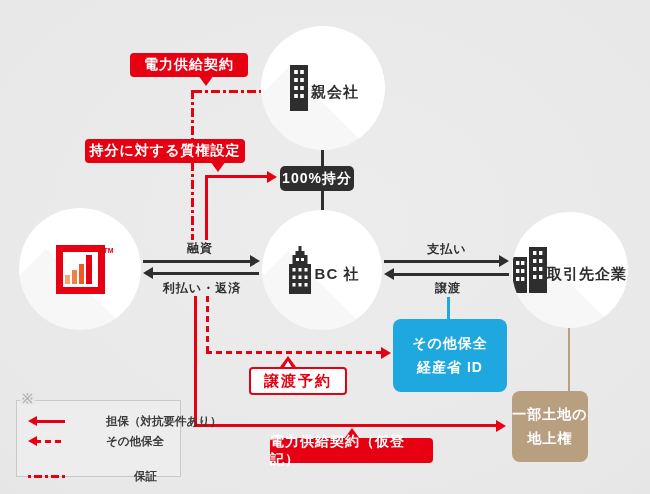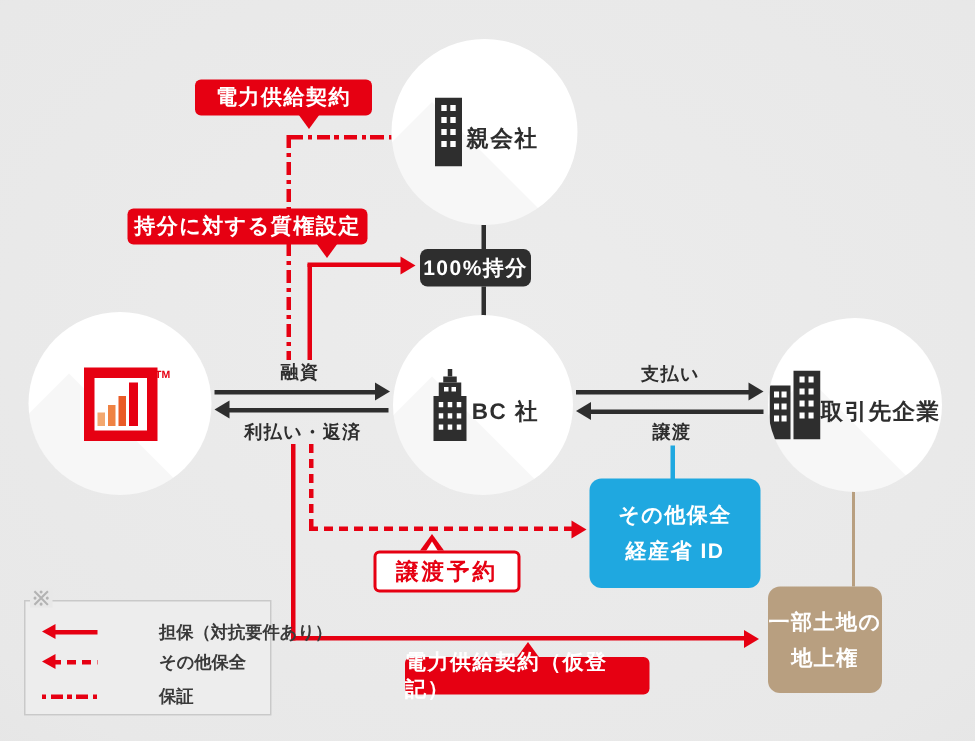--- a/index.html
+++ b/index.html
@@ -234,21 +234,21 @@
       </span>
       <span class="ltext">担保（対抗要件あり）</span>
     </div>
     <div class="lrow" style="top:33px;">
       <span class="lmarker">
         <span class="head"></span>
         <span class="line" style="left:7px;width:30px;background:repeating-linear-gradient(to right,#e60012 0 6px,transparent 6px 10px);"></span>
       </span>
       <span class="ltext">その他保全</span>
     </div>
-    <div class="lrow" style="top:56px;">
+    <div class="lrow" style="top:68px;gap:28px;">
       <span class="lmarker">
         <span class="line" style="left:0;width:37px;background:repeating-linear-gradient(to right,#e60012 0 3px,transparent 3px 6px,#e60012 6px 14px,transparent 14px 17px);"></span>
       </span>
       <span class="ltext">保証</span>
     </div>
   </div>
   <div class="legend-note">※</div>
 
 </div>
 

